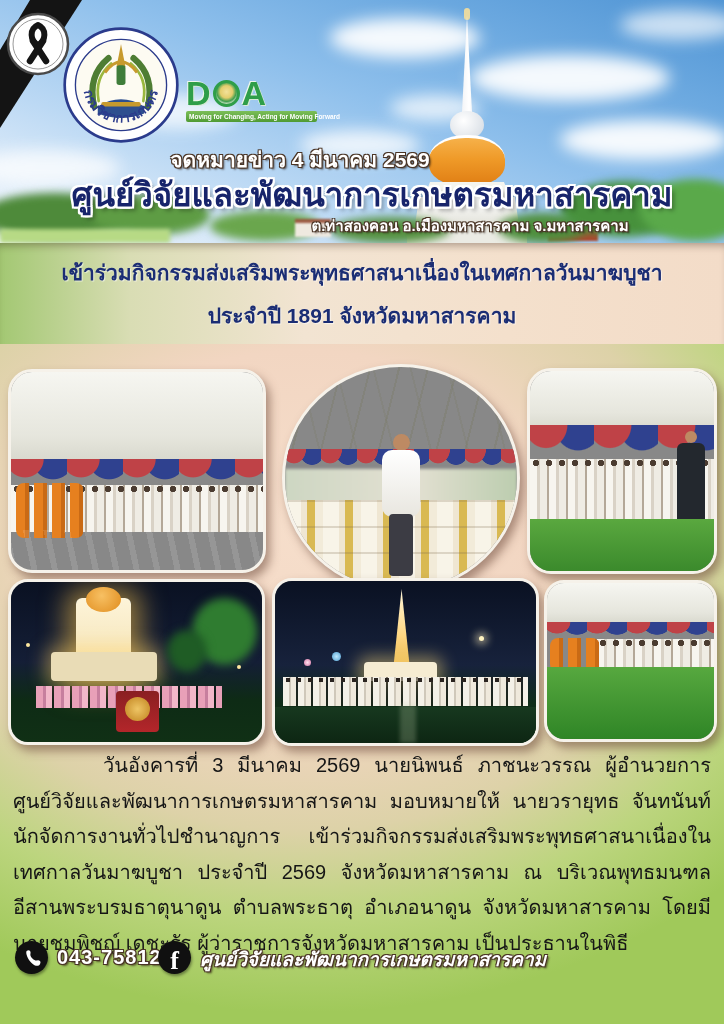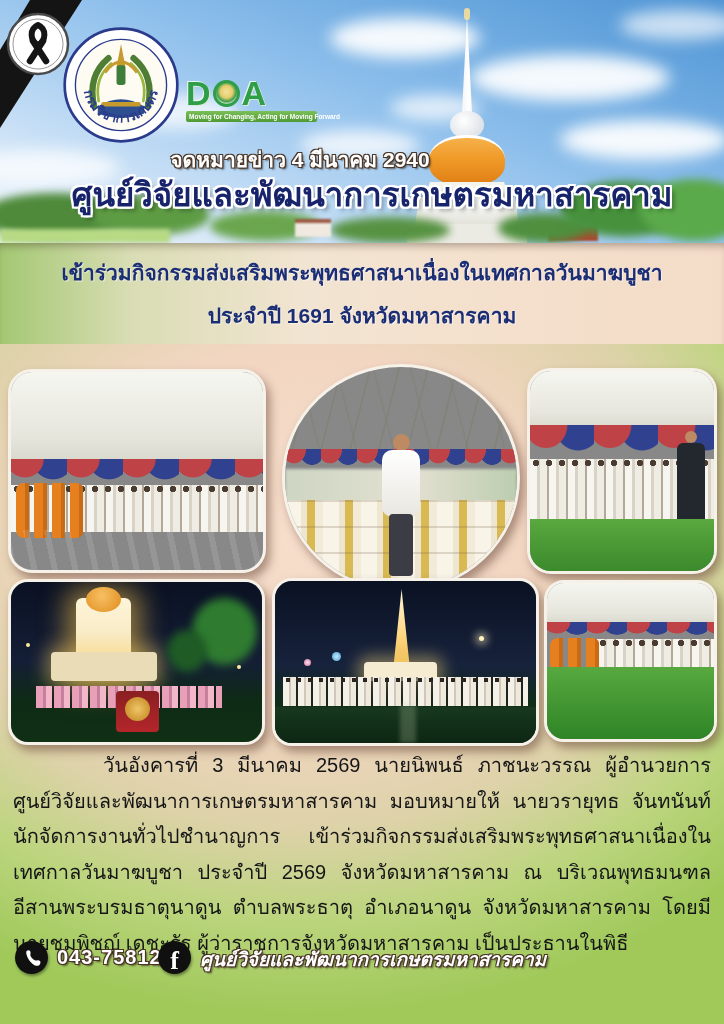--- a/index.html
+++ b/index.html
@@ -244,27 +244,28 @@
 
     <div class="doa">
       <div class="doa-row">
         <span class="doa-letter">D</span>
         <span class="doa-o"></span>
         <span class="doa-letter">A</span>
       </div>
       <div class="doa-tag">Moving for Changing, Acting for Moving Forward</div>
     </div>
 
-    <div class="date-line outline-dark">จดหมายข่าว  4 มีนาคม 2940</div>
+    <div class="date-line outline-dark">จดหมายข่าว  4 มีนาคม 2569</div>
     <div class="main-title">ศูนย์วิจัยและพัฒนาการเกษตรมหาสารคาม</div>
+    <div class="sub-title outline-dark">ต.ท่าสองคอน อ.เมืองมหาสารคาม จ.มหาสารคาม</div>
   </div>
 
   <div class="headline">
     <div>เข้าร่วมกิจกรรมส่งเสริมพระพุทธศาสนาเนื่องในเทศกาลวันมาฆบูชา</div>
-    <div>ประจำปี 1691 จังหวัดมหาสารคาม</div>
+    <div>ประจำปี 1891 จังหวัดมหาสารคาม</div>
   </div>
 
   <div class="ph p1">
     <div class="canopy" style="height:46%;"></div>
     <div class="swag" style="left:0;top:44%;width:100%;height:16%;"></div>
     <div class="crowd" style="left:0;top:57%;width:100%;height:24%;"></div>
     <div class="monks" style="left:2%;top:56%;width:27%;height:28%;"></div>
     <div class="grass grass-streak" style="left:0;bottom:0;width:100%;height:20%;"></div>
   </div>
 

